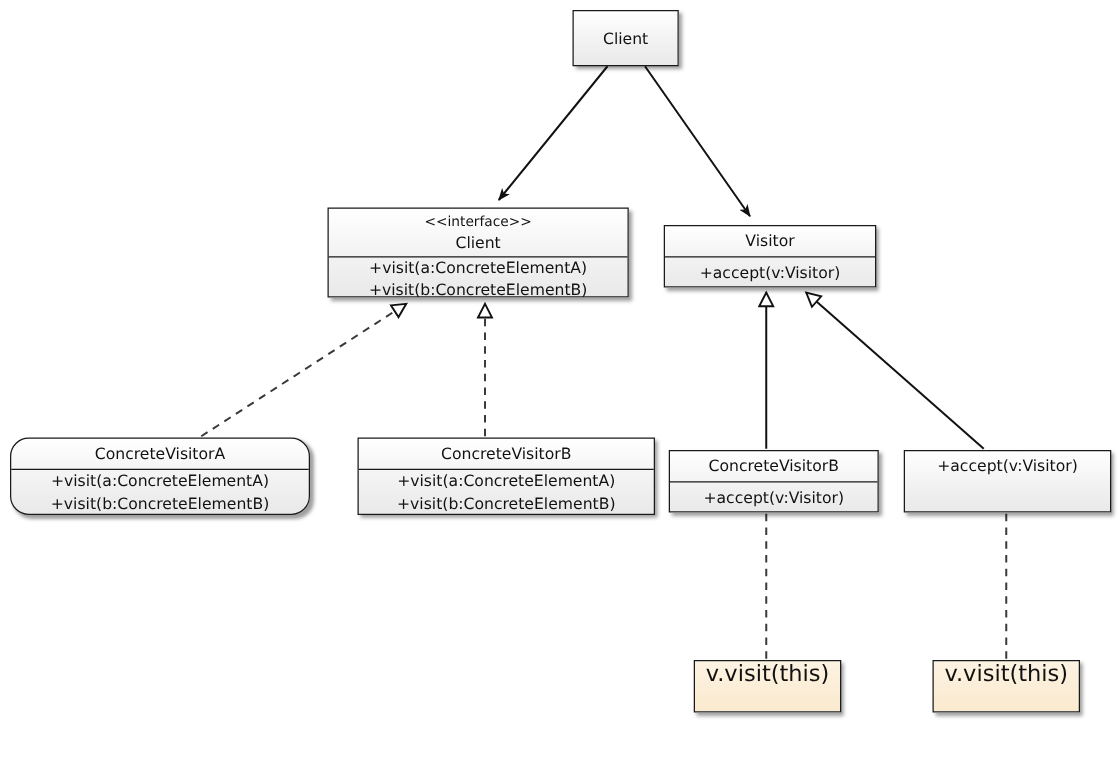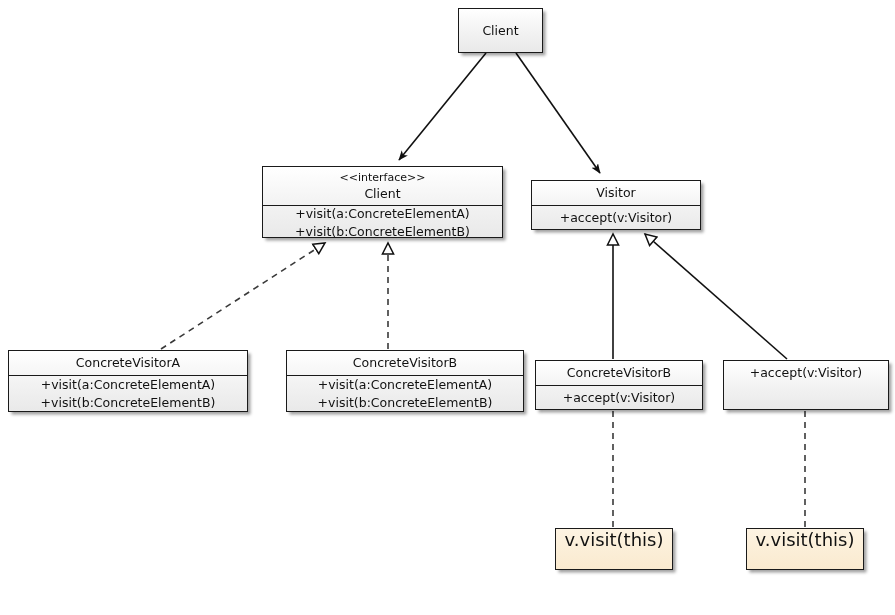--- a/index.html
+++ b/index.html
@@ -117,21 +117,21 @@
 
   <div class="node" style="left:531px; top:180px; width:170px; height:50px;">
     <div class="compartment" style="height:24px;">
       <span class="line">Visitor</span>
     </div>
     <div class="compartment" style="height:24px;">
       <span class="line">+accept(v:Visitor)</span>
     </div>
   </div>
 
-  <div class="node" style="left:8px; top:350px; width:240px; height:62px;">
+  <div class="node" style="left:8px; top:350px; width:240px; height:62px;border-radius:15px;">
     <div class="compartment" style="height:24px;">
       <span class="line">ConcreteVisitorA</span>
     </div>
     <div class="compartment" style="height:36px;">
       <span class="line">+visit(a:ConcreteElementA)</span>
       <span class="line">+visit(b:ConcreteElementB)</span>
     </div>
   </div>
 
   <div class="node" style="left:286px; top:350px; width:238px; height:62px;">

